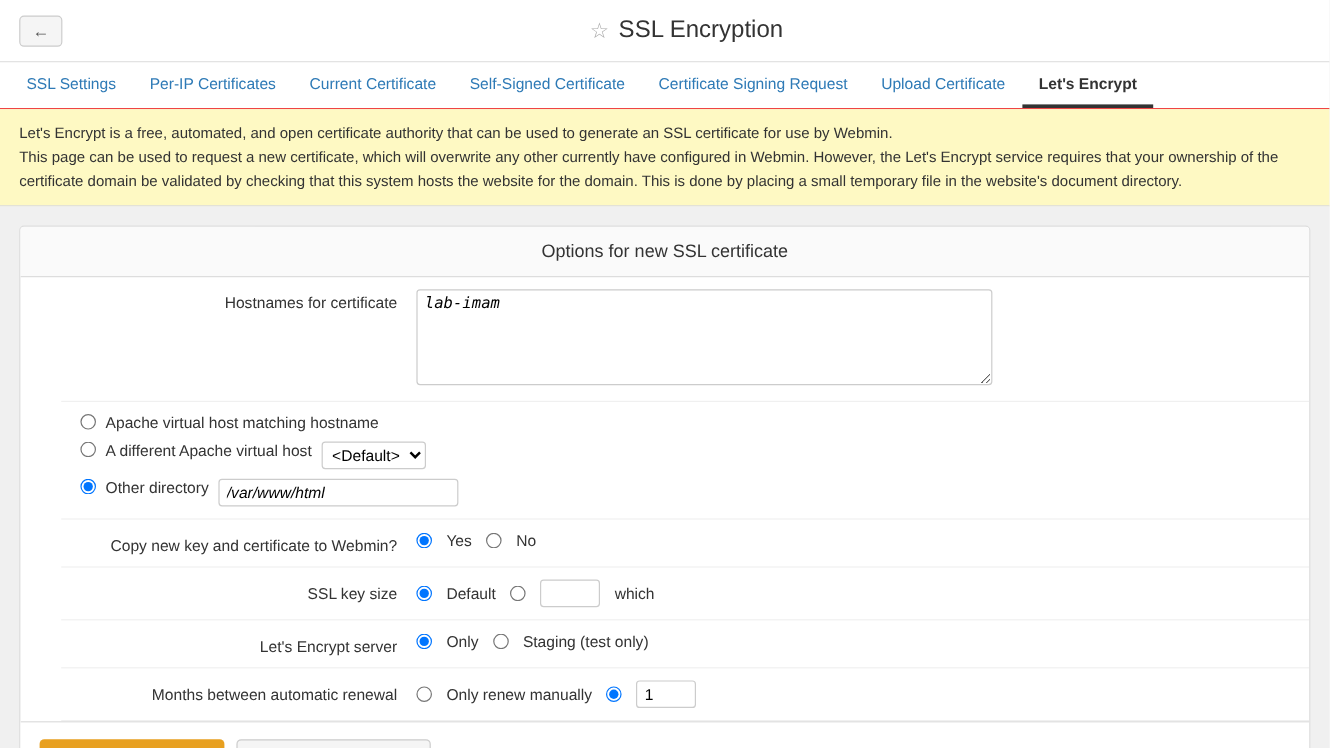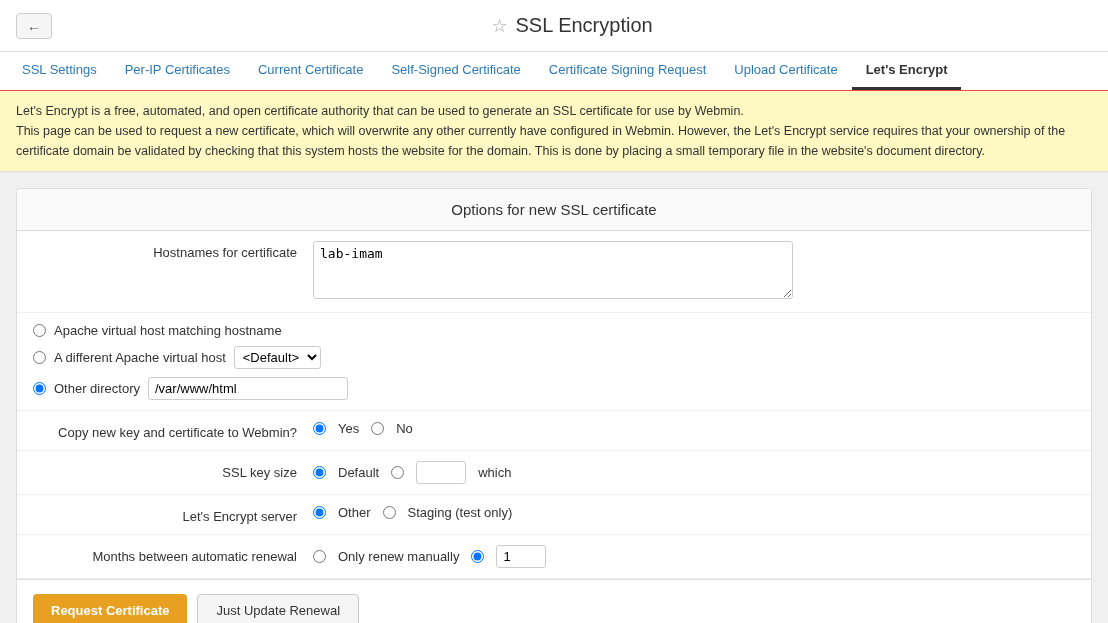--- a/index.html
+++ b/index.html
@@ -83,63 +83,66 @@
       color: #333;
       border-bottom: 1px solid #ddd;
       background: #fafafa;
     }
 
     .form-row {
       display: flex;
       border-bottom: 1px solid #f0f0f0;
       padding: 10px 16px;
       align-items: flex-start;
+      margin-left: 34px;
     }
     .form-row:last-child { border-bottom: none; }
 
     .form-label {
       width: 280px;
       min-width: 280px;
       text-align: right;
       padding-right: 16px;
       padding-top: 4px;
       font-size: 13px;
       color: #333;
     }
 
     .form-field { flex: 1; }
 
     textarea.hostname-input {
       width: 480px;
-      height: 58px;
+      height: 80px;
       border: 1px solid #ccc;
       border-radius: 3px;
       padding: 4px 6px;
       font-size: 13px;
       resize: vertical;
+      font-style: italic;
     }
 
     .radio-group { display: flex; flex-direction: column; gap: 8px; }
-    .radio-row { display: flex; align-items: center; gap: 8px; }
+    .radio-row { display: flex; align-items: flex-start; gap: 8px; }
     .radio-row input[type="radio"] { cursor: pointer; }
 
     .select-small {
       border: 1px solid #ccc;
       border-radius: 3px;
       padding: 2px 4px;
       font-size: 13px;
       background: #fff;
     }
 
     .text-input-small {
       border: 1px solid #ccc;
       border-radius: 3px;
       padding: 3px 6px;
       font-size: 13px;
       width: 200px;
+      font-style: italic;
     }
 
     .text-input-tiny {
       border: 1px solid #ccc;
       border-radius: 3px;
       padding: 3px 6px;
       font-size: 13px;
       width: 50px;
     }
 
@@ -250,21 +253,21 @@
         <input type="radio" name="keysize" style="">
         <input type="text" class="text-input-tiny" value="" style="">
         <span>which</span>
       </div>
     </div>
 
     <div class="form-row">
       <div class="form-label">Let's Encrypt server</div>
       <div class="form-field inline-radio-group">
         <input type="radio" name="server" checked="" style="">
-        <span>Other</span>
+        <span>Only</span>
         <input type="radio" name="server" style="">
         <span>Staging (test only)</span>
       </div>
     </div>
 
     <div class="form-row">
       <div class="form-label">Months between automatic renewal</div>
       <div class="form-field inline-radio-group">
         <input type="radio" name="renewal" style="">
         <span>Only renew manually</span>

